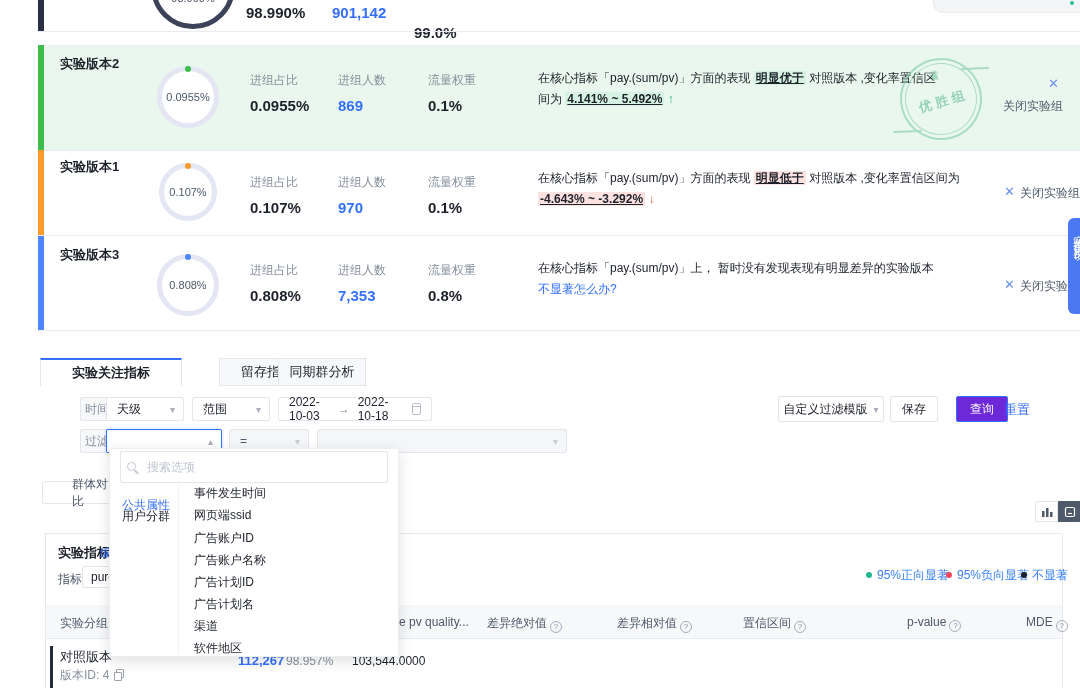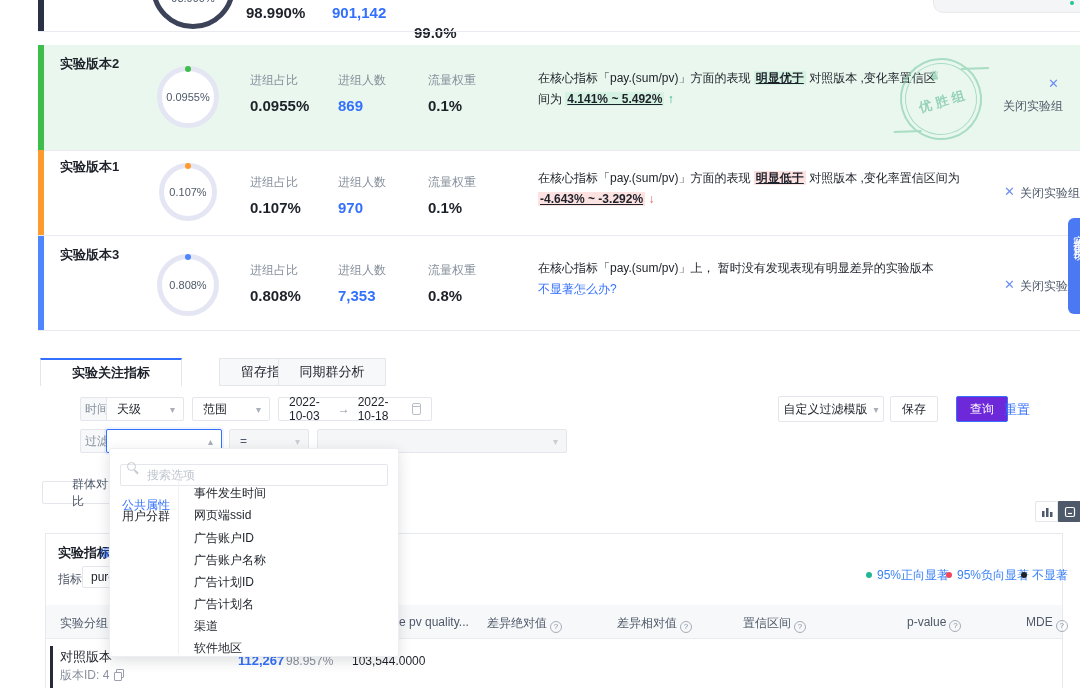--- a/index.html
+++ b/index.html
@@ -53,21 +53,21 @@
        font-size:12px;display:flex;align-items:center;justify-content:center;color:#1d2129;cursor:pointer;}
   .btn.primary{background:#6d28d9;border-color:#3370ff;color:#fff;}
   .caret-g{color:#a9aeb8;font-size:10px;margin-left:6px;}
   .datebox{position:absolute;height:24px;box-sizing:border-box;border:1px solid #e5e6eb;background:#fff;border-radius:2px;
            font-size:12px;display:flex;align-items:center;padding:0 10px;gap:8px;cursor:pointer;}
   .calicon{width:10px;height:10px;border:1px solid #b8bdc7;border-radius:2px;position:relative;margin-left:6px;}
   .calicon::before{content:"";position:absolute;top:2px;left:0;right:0;height:1px;background:#b8bdc7;}
   
   .panel{position:absolute;left:109px;top:448px;width:290px;height:209px;background:#fff;border:1px solid #eceef2;
          border-radius:3px;box-shadow:0 4px 14px rgba(29,33,41,.14);z-index:50;box-sizing:border-box;}
-  .panel .search{position:absolute;left:10px;top:15px;width:268px;height:22px;box-sizing:border-box;border:1px solid #e5e6eb;
+  .panel .search{position:absolute;left:10px;top:2px;width:268px;height:32px;box-sizing:border-box;border:1px solid #e5e6eb;
          border-radius:2px;font-size:12px;padding:0 6px 0 26px;outline:none;color:#1d2129;font-family:inherit;}
   .panel .search::placeholder{color:#c2c7d0;}
   .mag{position:absolute;left:17px;top:13px;width:7px;height:7px;border:1.5px solid #c6cad2;border-radius:50%;}
   .mag::after{content:"";position:absolute;width:5px;height:1.5px;background:#c6cad2;transform:rotate(45deg);left:6px;top:8px;}
   .pdivider{position:absolute;left:68px;top:32px;bottom:2px;width:1px;background:#f0f1f5;}
   .pcat{position:absolute;left:12px;font-size:12px;cursor:pointer;}
   .pcat.active{color:#3370ff;}
   .popt{position:absolute;left:84px;width:198px;height:22px;line-height:22px;font-size:12px;color:#1d2129;cursor:pointer;}
   
   .card{position:absolute;left:45px;top:533px;width:1018px;height:155px;border:1px solid #e7e9ee;border-bottom:none;background:#fff;box-sizing:border-box;}
@@ -171,21 +171,21 @@
   <span class="close-x" style="left:1004px;top:277px;"></span>
   <div class="close-label" style="left:1020px;top:278px;">关闭实验组</div>
   <div class="hline" style="left:38px;top:330px;width:1042px;"></div>
 
   <div class="tab active" style="left:40px;top:358px;width:142px;">
     <span>实验关注指标</span>
   </div>
   <div class="tab" style="left:182px;top:358px;width:96px;margin-left:37px;">
     <span>留存指标</span>
   </div>
-  <div class="tab" style="left:278px;top:358px;width:108px;">
+  <div class="tab" style="left:278px;top:358px;width:88px;">
     <span>同期群分析</span>
   </div>
 
   <div class="chip" style="left:40px;top:397px;width:58px;">时间筛选</div>
   <div class="sel" style="left:106px;top:397px;width:78px;">
     <span>天级</span>
     <span class="caret">▾</span>
   </div>
   <div class="sel" style="left:192px;top:397px;width:78px;">
     <span>范围</span>

